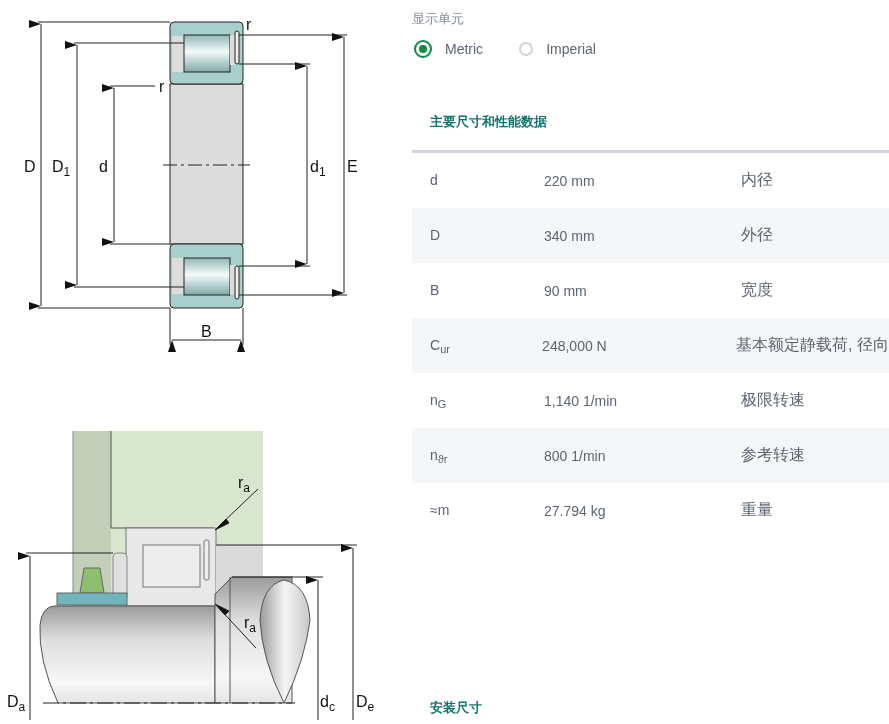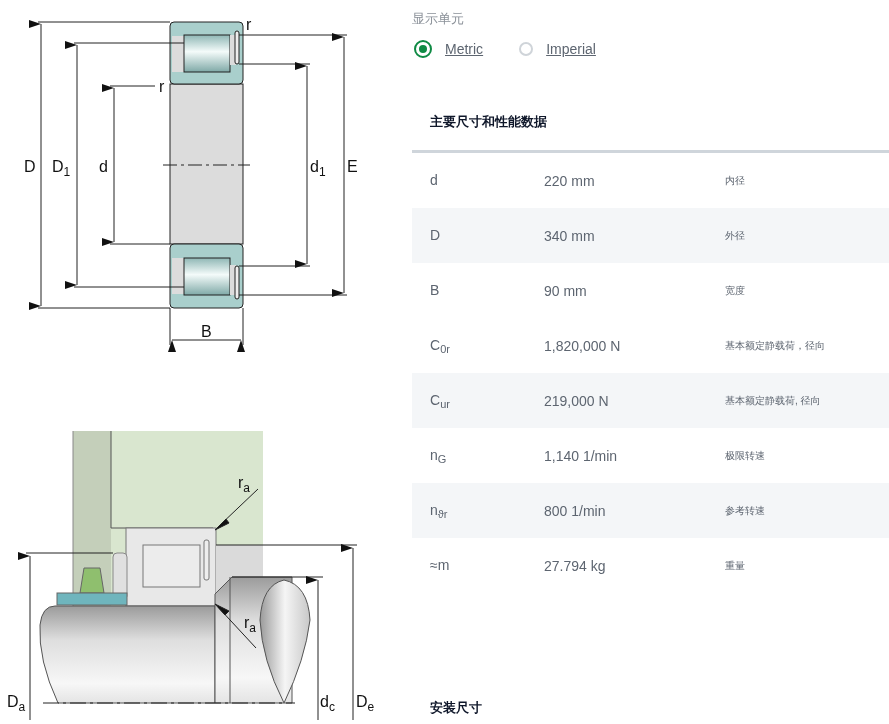--- a/index.html
+++ b/index.html
@@ -2,35 +2,35 @@
 <html><head>
 <meta charset="utf-8">
 <style>
   html, body { margin:0; padding:0; background:#ffffff; }
   body { width:889px; height:724px; position:relative; overflow:hidden;
          font-family:"Liberation Sans","DejaVu Sans",sans-serif; color:#5d6570; }
   .diagram { position:absolute; left:0; top:0; width:400px; height:724px; }
   .panel { position:absolute; left:412px; top:0; width:477px; height:584px; }
   .units-label { position:absolute; left:0; top:10px; font-size:13px; color:#8a9098; }
   .radio-row { position:absolute; top:40px; left:2px; display:flex; align-items:center; }
-  .radio { display:flex; align-items:center; cursor:pointer; margin-right:36px;text-decoration:underline; }
+  .radio { display:flex; align-items:center; cursor:pointer; margin-right:36px; }
   .radio .circ { width:14px; height:14px; border-radius:50%; border:2px solid #cfd4d9;
                  box-sizing:border-box; position:relative; margin-right:13px; background:#fff;}
   .radio.checked .circ { border-color:#0f8a44; border-width:2px; width:18px; height:18px; }
   .radio.checked .circ::after { content:""; position:absolute; left:3px; top:3px; width:8px; height:8px;
                  border-radius:50%; background:#0f8a44; }
   .radio .lbl { font-size:14px; color:#5d6570; }
-  .section-title { position:absolute; left:18px; font-size:13px; font-weight:bold; color:#0f172a; }
+  .section-title { position:absolute; left:18px; font-size:13px; font-weight:bold; color:#0f766e; }
   .divider { position:absolute; left:0; top:150px; width:477px; height:3px; background:#cfd5db; }
   .table { position:absolute; left:0; top:153px; width:477px; }
   .row { height:55px; display:flex; align-items:center; font-size:14px; color:#5d6570; }
   .row.striped { background:#f4f6f8; }
   .row .sym { width:132px; padding-left:18px; box-sizing:border-box; }
   .row .val { width:181px; }
-  .row .desc { flex:1; white-space:nowrap; font-size:10px; }
+  .row .desc { flex:1; white-space:nowrap; font-size:16px;margin-left:16px; }
   .sym sub { font-size:11px; vertical-align:-3px; }
 </style>
 </head>
 <body>
 
 <div class="diagram">
 <svg width="400" height="724" viewBox="0 0 400 724" xmlns="http://www.w3.org/2000/svg" font-family="Liberation Sans, sans-serif">
   <defs>
     <linearGradient id="roller" x1="0" y1="0" x2="0" y2="1">
       <stop offset="0" stop-color="#8fb7b5"></stop>
@@ -188,28 +188,23 @@
     <div class="row striped">
       <span class="sym"><span>D</span><sub></sub></span>
       <span class="val">340 mm</span>
       <span class="desc">外径</span>
     </div>
     <div class="row">
       <span class="sym"><span>B</span><sub></sub></span>
       <span class="val">90 mm</span>
       <span class="desc">宽度</span>
     </div>
-    <div class="row">
-      <span class="sym"><span>C</span><sub>0r</sub></span>
-      <span class="val">1,820,000 N</span>
-      <span class="desc">基本额定静载荷，径向</span>
-    </div>
     <div class="row striped">
       <span class="sym"><span>C</span><sub>ur</sub></span>
-      <span class="val">219,000 N</span>
+      <span class="val">248,000 N</span>
       <span class="desc">基本额定静载荷, 径向</span>
     </div>
     <div class="row">
       <span class="sym"><span>n</span><sub>G</sub></span>
       <span class="val">1,140 1/min</span>
       <span class="desc">极限转速</span>
     </div>
     <div class="row striped">
       <span class="sym"><span>n</span><sub>ϑr</sub></span>
       <span class="val">800 1/min</span>

